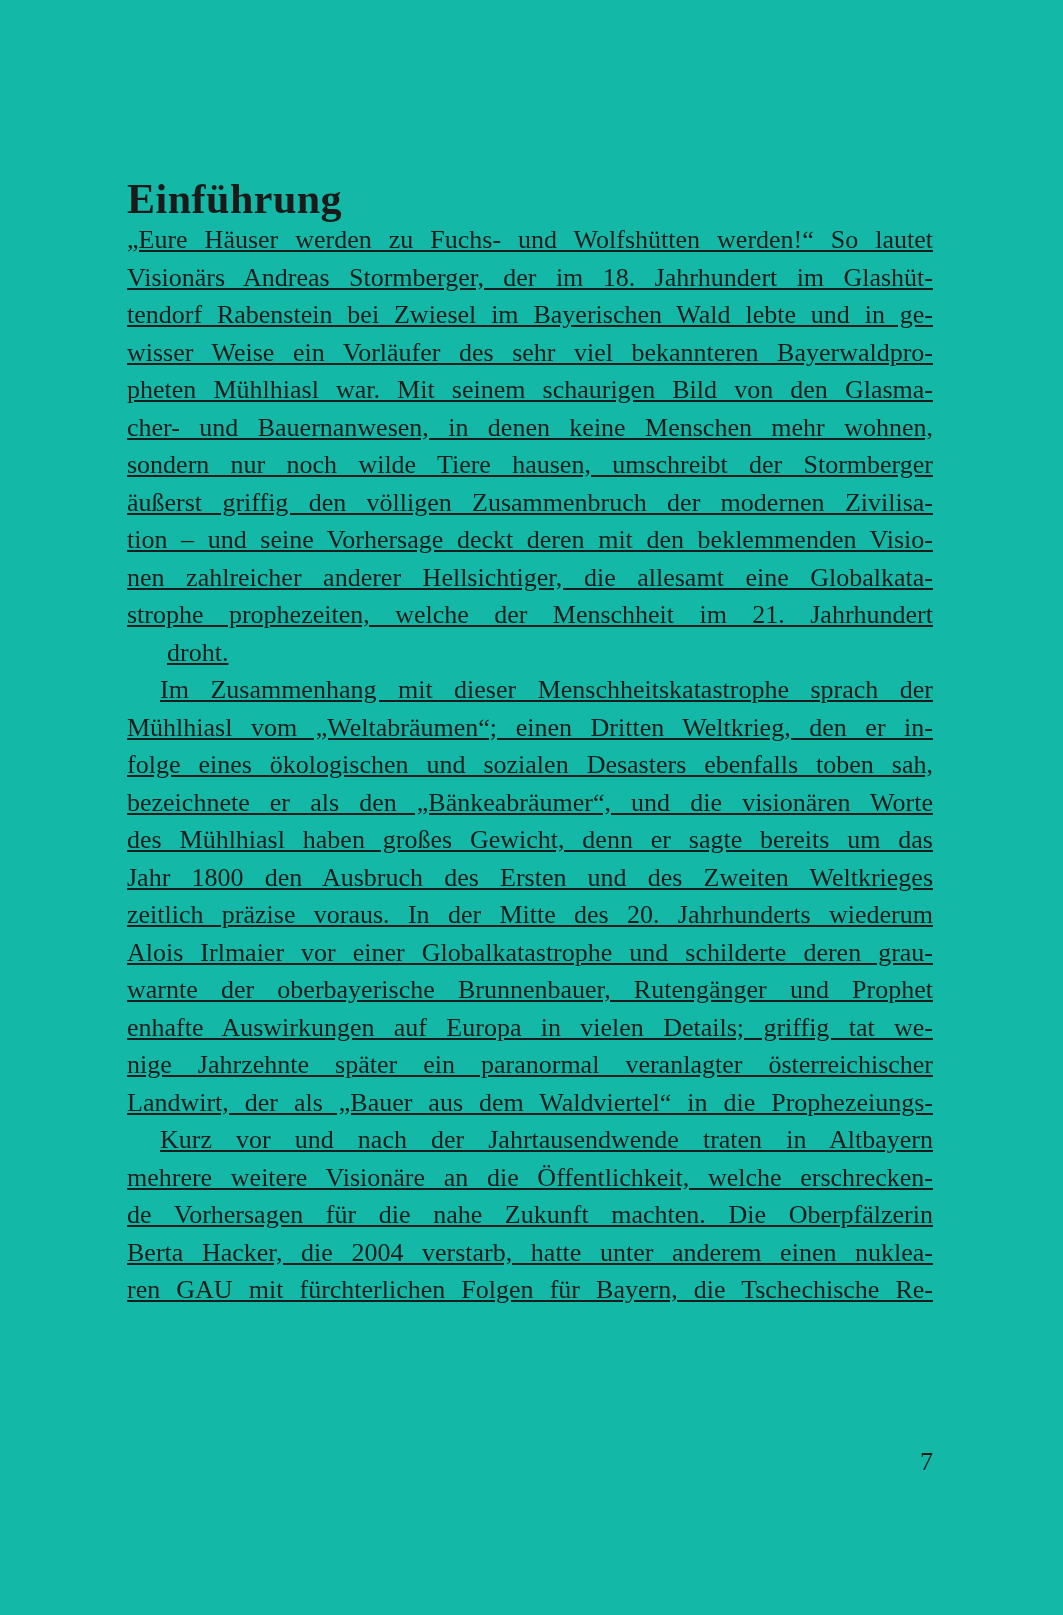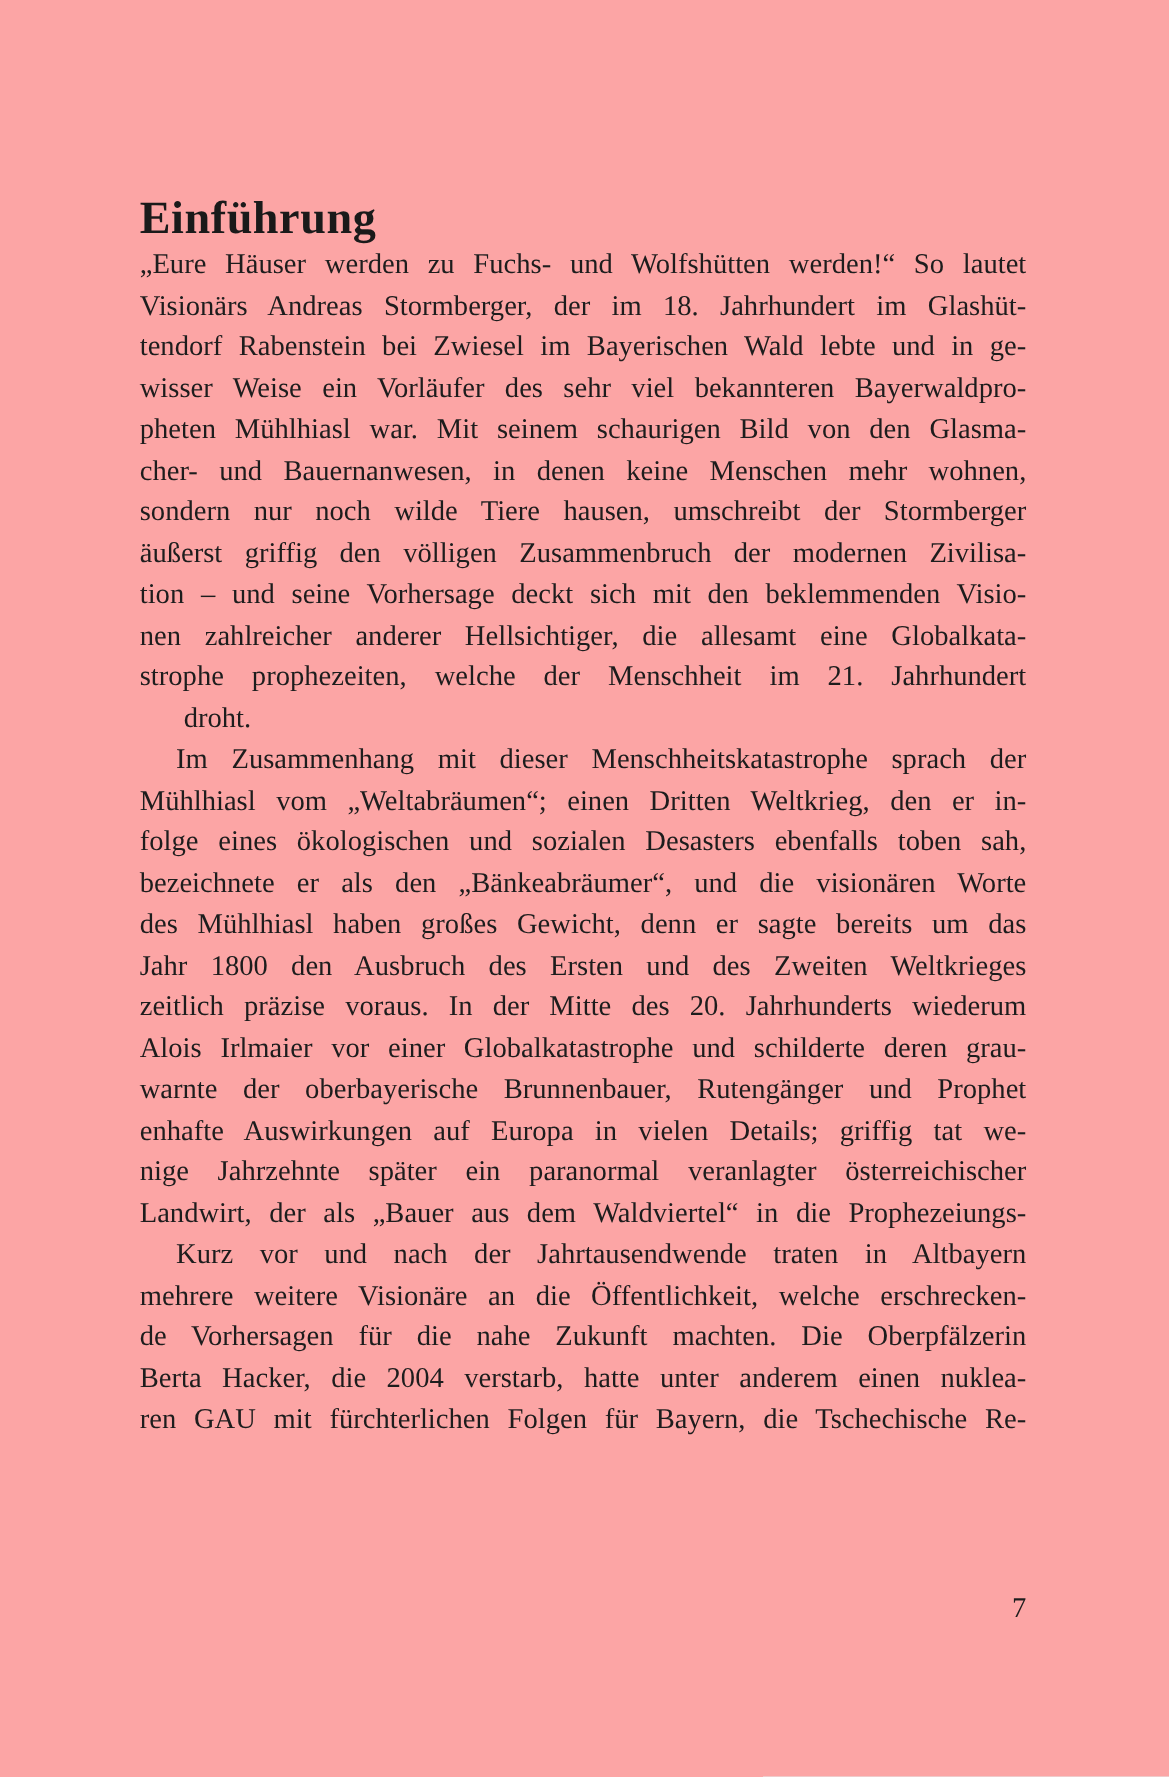--- a/index.html
+++ b/index.html
@@ -5,21 +5,21 @@
   html, body {
     margin: 0;
     padding: 0;
     background: #e8e8e8;
   }
   .page {
     position: relative;
     width: 1063px;
     height: 1615px;
     margin: 0 auto;
-    background: #fca5a5;
+    background: #14b8a6;
     overflow: hidden;
     font-family: "Liberation Serif", "DejaVu Serif", serif;
     color: #1d1d1d;
   }
   .chapter-heading {
     position: absolute;
     left: 127px;
     top: 150px;
     font-size: 42px;
     font-weight: bold;
@@ -32,20 +32,21 @@
     left: 127px;
     top: 221px;
     width: 806px;
     font-size: 26px;
     line-height: 37.5px;
   }
   .line {
     text-align: justify;
     text-align-last: justify;
     white-space: normal;
+    text-decoration: underline;
   }
   .line.end {
     text-align-last: left;
     margin-left: 40px;
   }
   .line.indent {
     text-indent: 33px;
   }
   .page-number {
     position: absolute;
@@ -68,21 +69,21 @@
   <div class="body-block">
 
     <div class="line">„Eure Häuser werden zu Fuchs- und Wolfshütten werden!“ So lautet</div>
     <div class="line">Visionärs Andreas Stormberger, der im 18. Jahrhundert im Glashüt-</div>
     <div class="line">tendorf Rabenstein bei Zwiesel im Bayerischen Wald lebte und in ge-</div>
     <div class="line">wisser Weise ein Vorläufer des sehr viel bekannteren Bayerwaldpro-</div>
     <div class="line">pheten Mühlhiasl war. Mit seinem schaurigen Bild von den Glasma-</div>
     <div class="line">cher- und Bauernanwesen, in denen keine Menschen mehr wohnen,</div>
     <div class="line">sondern nur noch wilde Tiere hausen, umschreibt der Stormberger</div>
     <div class="line">äußerst griffig den völligen Zusammenbruch der modernen Zivilisa-</div>
-    <div class="line">tion – und seine Vorhersage deckt sich mit den beklemmenden Visio-</div>
+    <div class="line">tion – und seine Vorhersage deckt deren mit den beklemmenden Visio-</div>
     <div class="line">nen zahlreicher anderer Hellsichtiger, die allesamt eine Globalkata-</div>
     <div class="line">strophe prophezeiten, welche der Menschheit im 21. Jahrhundert</div>
     <div class="line end">droht.</div>
 
     <div class="line indent">Im Zusammenhang mit dieser Menschheitskatastrophe sprach der</div>
     <div class="line">Mühlhiasl vom „Weltabräumen“; einen Dritten Weltkrieg, den er in-</div>
     <div class="line">folge eines ökologischen und sozialen Desasters ebenfalls toben sah,</div>
     <div class="line">bezeichnete er als den „Bänkeabräumer“, und die visionären Worte</div>
     <div class="line">des Mühlhiasl haben großes Gewicht, denn er sagte bereits um das</div>
     <div class="line">Jahr 1800 den Ausbruch des Ersten und des Zweiten Weltkrieges</div>

